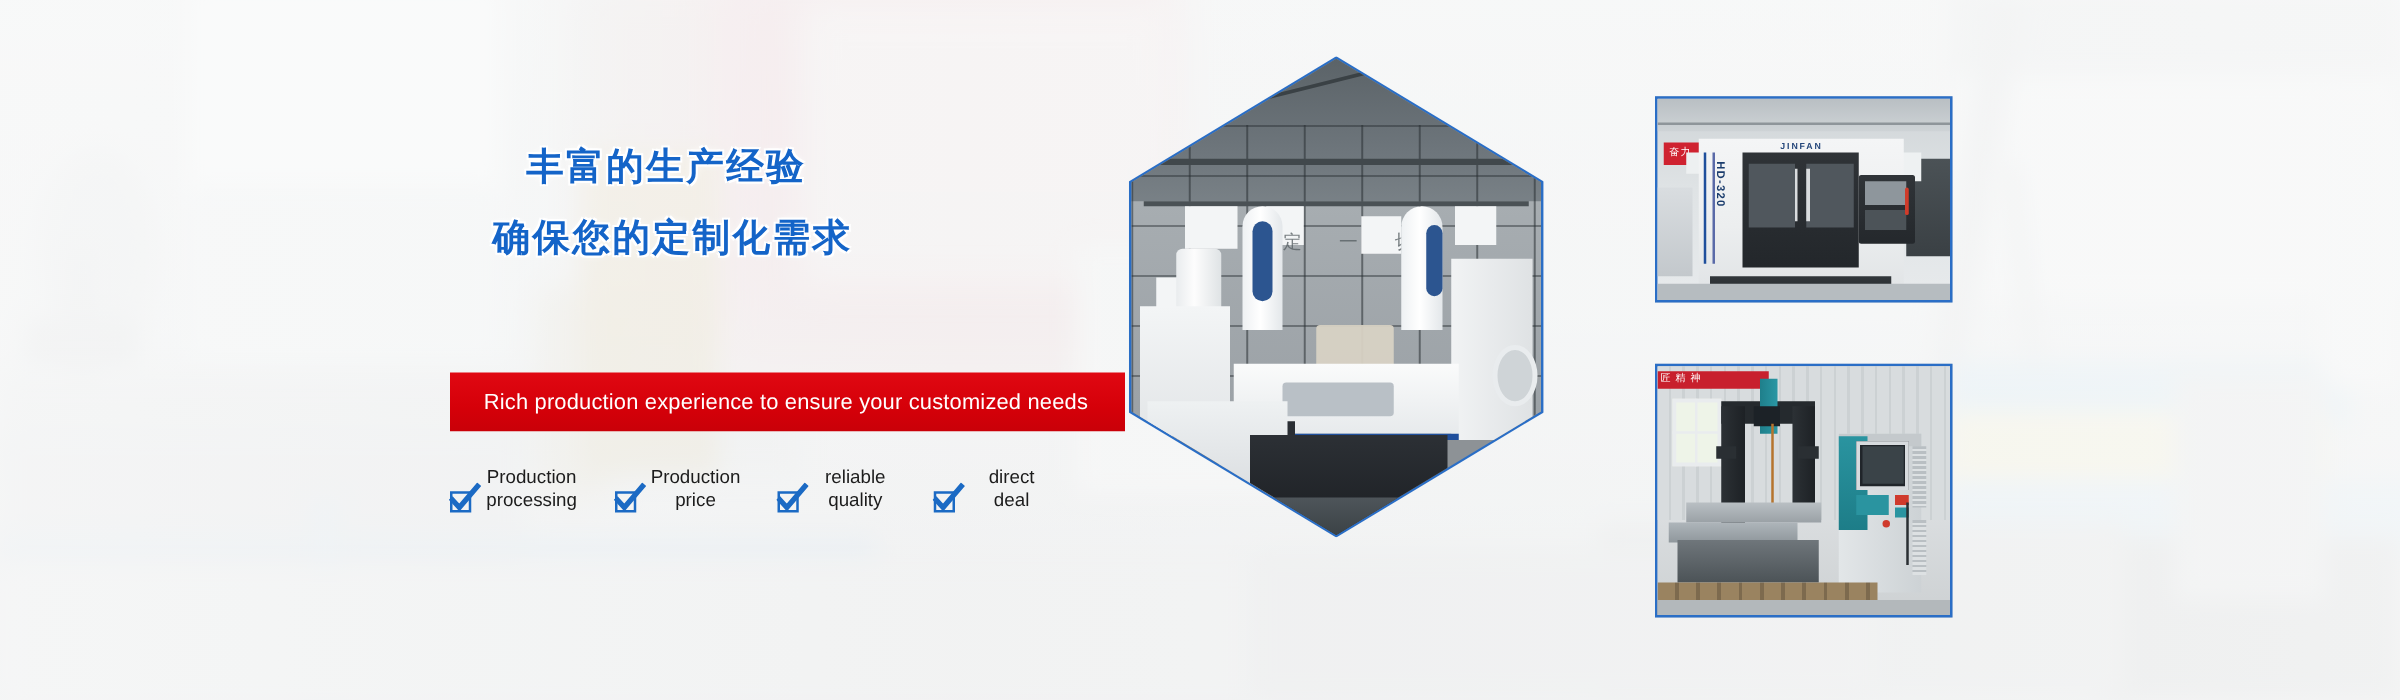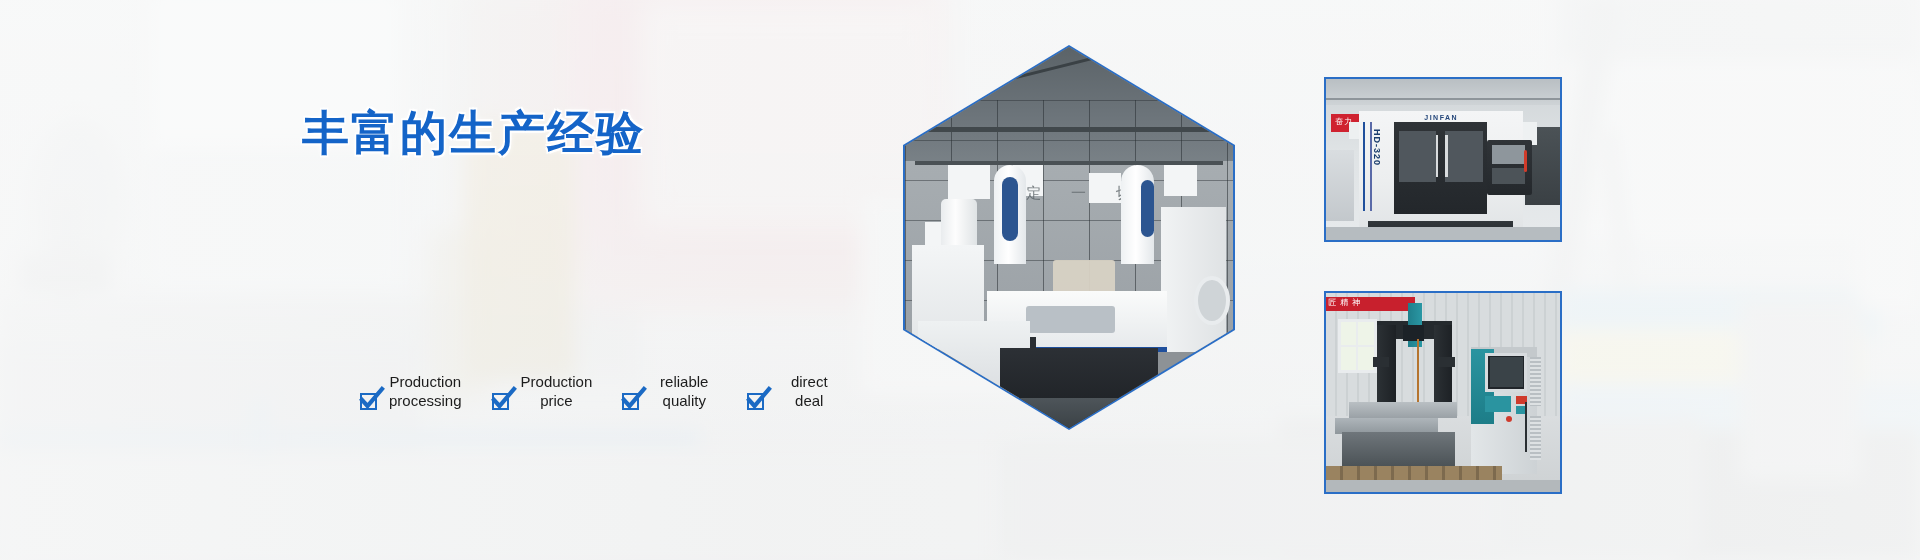--- a/index.html
+++ b/index.html
@@ -95,21 +95,21 @@
       rgba(250,250,250,.30) 62%,
       rgba(250,250,250,.55) 100%);
   }
 
   
   .headline {
     position:absolute; left:0; top:105px; width:700px;
     text-align:right;
     font-family:"Liberation Serif", serif;
     font-weight:700;
-    font-size:47px;
+    font-size:30px;
     line-height:57px;
     letter-spacing:2px;
     color:#1464c8;
     white-space:nowrap;
     text-shadow:
       -1.6px -1.6px 0 #fff,  1.6px -1.6px 0 #fff,
       -1.6px  1.6px 0 #fff,  1.6px  1.6px 0 #fff,
        0 0 7px rgba(255,255,255,.95);
   }
   .headline .l1 { display:block; padding-right:55px; }
@@ -392,22 +392,26 @@
     <div class="bg-shape r9"></div>
     <div class="bg-shape r10"></div>
     <div class="bg-shape r11"></div>
     <div class="bg-shape r12"></div>
     <div class="bg-wash"></div>
     <div class="bg-wash2"></div>
   </div>
 
   <div class="headline">
     <span class="l1">丰富的生产经验</span>
-  </div>
-
+    <span class="l2">确保您的定制化需求</span>
+  </div>
+
+  <div class="redbar">
+    <span class="redbar-text">Rich production experience to ensure your customized needs</span>
+  </div>
 
   <div class="features">
 
     <div class="feature">
       <span class="cbox">
         <svg width="26" height="26" viewBox="0 0 26 26" aria-hidden="true">
           <path d="M3 14 L8.5 20 L23 3" stroke="#1b6ac4" stroke-width="4.2" fill="none" stroke-linecap="square"></path>
         </svg>
       </span>
       <span class="feature-label">Production

